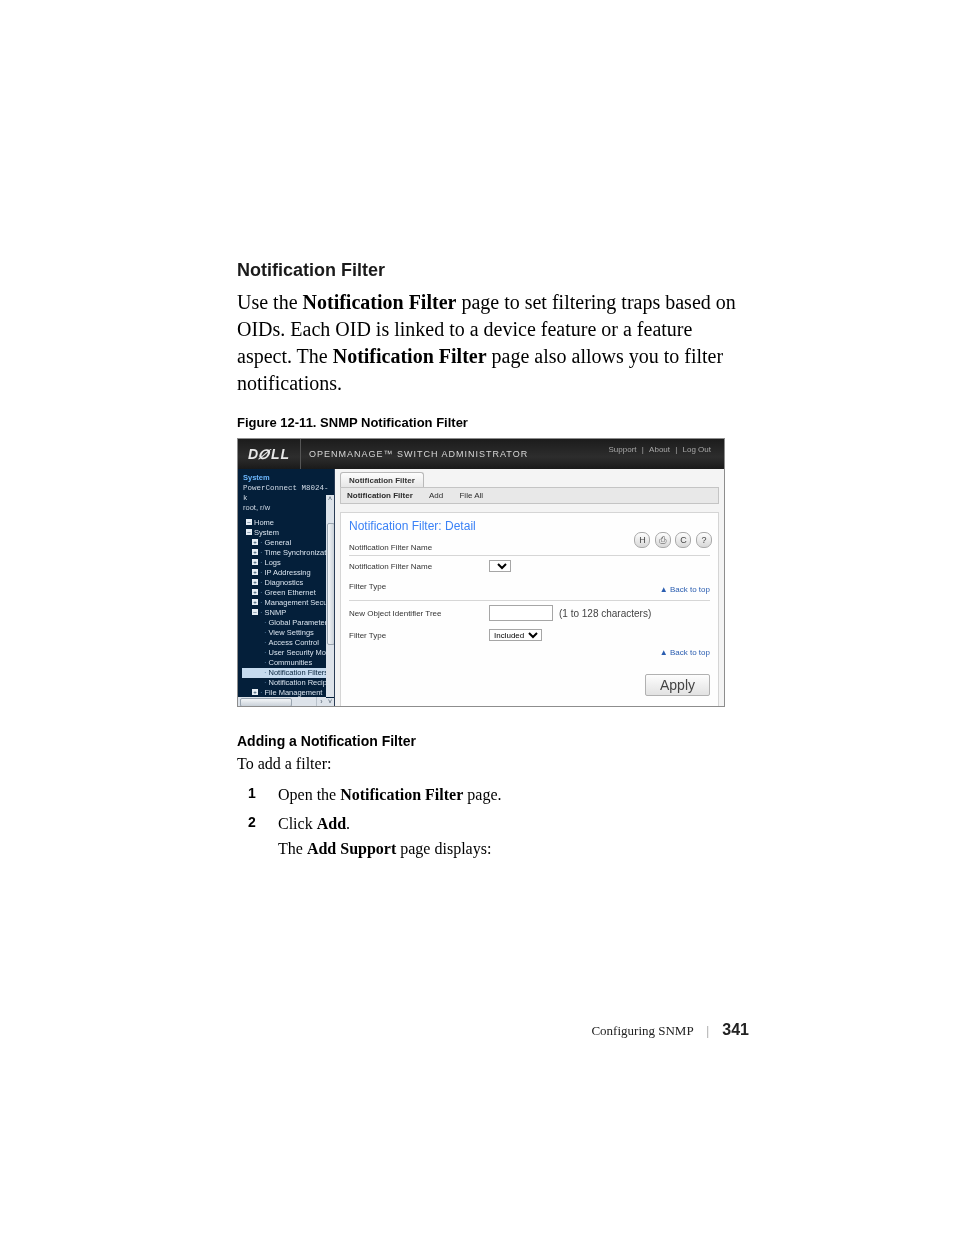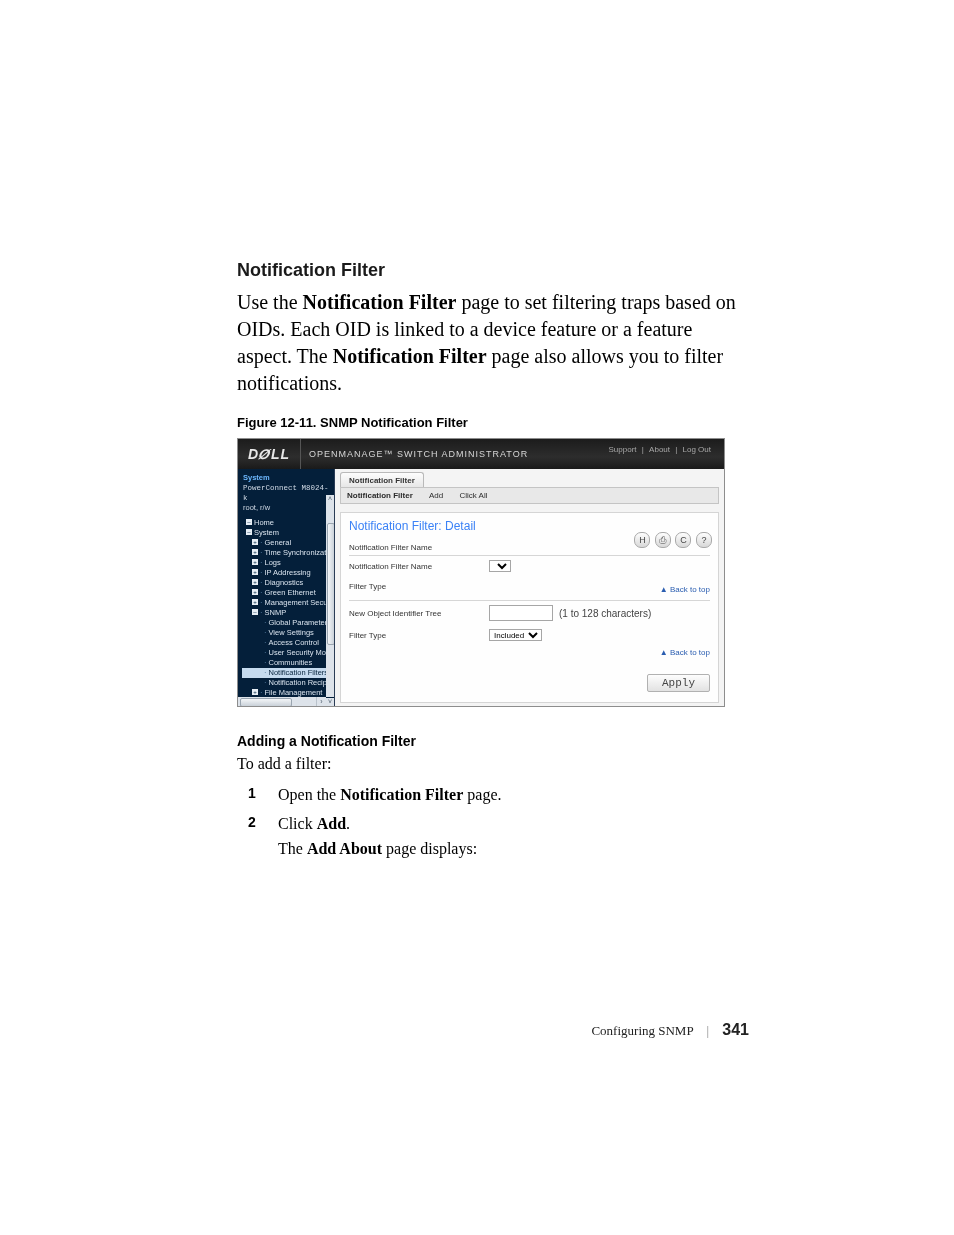--- a/index.html
+++ b/index.html
@@ -255,27 +255,26 @@
     font-size: 8px;
     color: #2a5db0;
     padding: 3px 0;
   }
   .backtop .tri { color:#2a5db0; }
   .apply-row {
     text-align: right;
     padding-top: 14px;
   }
   .apply-row button {
-    font-size: 11px;
+    font-size: 14px;
     padding: 2px 14px;
     background: linear-gradient(#fdfdfd,#e2e2e2);
     border: 1px solid #b1b1b1;
     border-radius: 2px;
     color: #444;
-    font-family: Liberation Mono, monospace;
   }
 
   
   h3.subhead {
     font-family: Arial, Helvetica, sans-serif;
     font-weight: bold;
     font-size: 14px;
     margin: 26px 0 6px 0;
   }
   .intro {
@@ -389,21 +388,21 @@
           <div class="rbtn">›</div>
         </div>
         <div class="scroll-dn">˅</div>
       </div>
 
       <div class="main">
         <div class="tab">Notification Filter</div>
         <div class="subtabs">
           <span class="st active">Notification Filter</span>
           <span class="st">Add</span>
-          <span class="st">Click All</span>
+          <span class="st">File All</span>
         </div>
 
         <div class="panel">
           <div class="icons">
             <span class="ic">H</span>
             <span class="ic">⎙</span>
             <span class="ic">C</span>
             <span class="ic">?</span>
           </div>
           <h3>Notification Filter: Detail</h3>
@@ -442,21 +441,21 @@
   <h3 class="subhead">Adding a Notification Filter</h3>
   <p class="intro">To add a filter:</p>
 
   <ol class="steps">
     <li>
       <span>Open the </span><span class="bold">Notification Filter</span><span> page.</span>
     </li>
     <li>
       <span>Click </span><span class="bold">Add</span><span>.</span>
       <div class="step-cont" style="margin-left:0;">
-        <span>The </span><span class="bold">Add About</span><span> page displays:</span>
+        <span>The </span><span class="bold">Add Support</span><span> page displays:</span>
       </div>
     </li>
   </ol>
 
   <div class="footer">
     <span>Configuring SNMP</span>
     <span class="sep">|</span>
     <span class="pn">341</span>
   </div>
 

